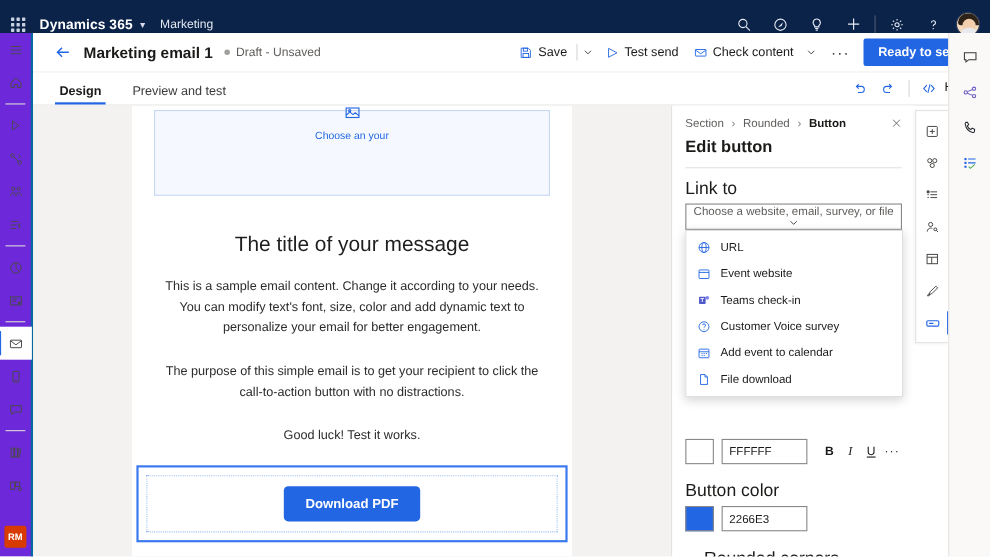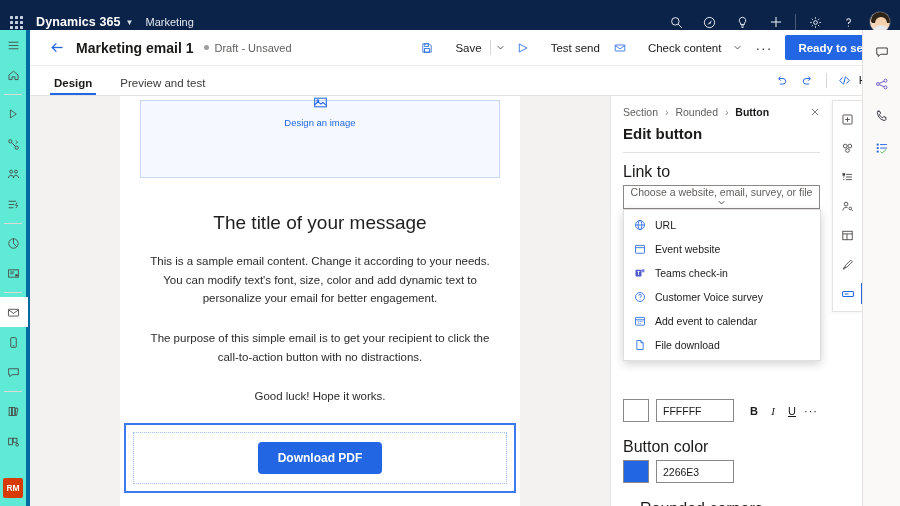--- a/index.html
+++ b/index.html
@@ -34,21 +34,21 @@
   }
   .avatar .hair { position: absolute; top: 0; left: 1px; width: 20px; height: 11px; background: #2e2318; border-radius: 10px 10px 3px 3px; }
   .avatar .face { position: absolute; top: 5px; left: 5px; width: 12px; height: 12px; background: #f3cfae; border-radius: 50%; }
   .avatar .body { position: absolute; bottom: -2px; left: 2px; width: 18px; height: 9px; background: #e8eaee; border-radius: 9px 9px 0 0; }
   .presence { position: absolute; right: 7px; bottom: 3px; width: 7px; height: 7px; border-radius: 50%;
               background: #6bb700; border: 1px solid #0b2349; }
 
   
   .leftrail {
     position: absolute; top: 30px; left: 0; width: 30px; height: 476px;
-    background: #5eead4; border-right: 4px solid #0369a1;
+    background: #6d28d9; border-right: 2px solid #0369a1;
     display: flex; flex-direction: column; align-items: center;
   }
   .rail-item {
     width: 30px; height: 30px; display: flex; align-items: center; justify-content: center;
     cursor: pointer; position: relative; color: #4a4a48;
   }
   .rail-item.sel { background: #ffffff; }
   .rail-item.sel::before {
     content: ""; position: absolute; left: 0; top: 4px; width: 2px; height: 22px; background: #2266e3;
   }
@@ -66,21 +66,21 @@
     background: #ffffff; display: flex; align-items: center;
     border-bottom: 1px solid #edebe9;
   }
   .back-btn { width: 30px; height: 30px; display: flex; align-items: center; justify-content: center;
               margin-left: 12px; cursor: pointer; color: #2266e3; }
   .page-title { font-size: 14px; font-weight: bold; color: #1b1a19; margin-left: 4px; }
   .status-dot { width: 5px; height: 5px; border-radius: 50%; background: #a19f9d; margin: 0 6px 0 10px; }
   .status-text { font-size: 11px; color: #605e5c; }
   .cmd-right { margin-left: auto; display: flex; align-items: center; padding-right: 0; }
   .cmd-btn {
-    display: flex; align-items: center; gap: 22px; padding: 0 7px; height: 28px;
+    display: flex; align-items: center; gap: 5px; padding: 0 7px; height: 28px;
     font-size: 11.5px; color: #1b1a19; cursor: pointer; white-space: nowrap;
   }
   .cmd-btn .ci { color: #2266e3; display: flex; }
   .cmd-split { width: 1px; height: 15px; background: #d8d6d4; margin: 0 1px; }
   .chev-btn { width: 18px; height: 28px; display: flex; align-items: center; justify-content: center; cursor: pointer; }
   .ellipsis { padding: 0 9px; font-size: 14px; color: #3b3a39; cursor: pointer; letter-spacing: 1px; line-height: 10px; }
   .primary-btn {
     background: #2266e3; color: #ffffff; font-size: 11.5px; font-weight: bold;
     padding: 0 13px; height: 25px; display: flex; align-items: center;
     border-radius: 2px; cursor: pointer; margin-left: 4px; margin-right: 10px;
@@ -478,27 +478,27 @@
     <div class="email">
 
       <div class="img-placeholder">
         <span class="img-icon">
           <svg width="15" height="15" viewBox="0 0 16 16" fill="none" stroke="currentColor" stroke-width="1.1">
             <rect x="1.8" y="3.4" width="12.4" height="9.2"></rect>
             <path d="M1.8 10.4 5.4 7.2l3 2.6 2.2-1.8 3.6 2.8"></path>
             <circle cx="5.2" cy="6" r="1"></circle>
           </svg>
         </span>
-        <span class="img-caption">Design an image</span>
+        <span class="img-caption">Choose an your</span>
       </div>
 
       <div class="email-title">The title of your message</div>
       <div class="email-para">This is a sample email content. Change it according to your needs. You can modify text's font, size, color and add dynamic text to personalize your email for better engagement.</div>
       <div class="email-para second">The purpose of this simple email is to get your recipient to click the call-to-action button with no distractions.</div>
-      <div class="email-para third">Good luck! Hope it works.</div>
+      <div class="email-para third">Good luck! Test it works.</div>
 
       <div class="btn-block">
         <div class="btn-inner">
           <div class="cta-btn">Download PDF</div>
         </div>
       </div>
 
       <div class="social">
         
         

